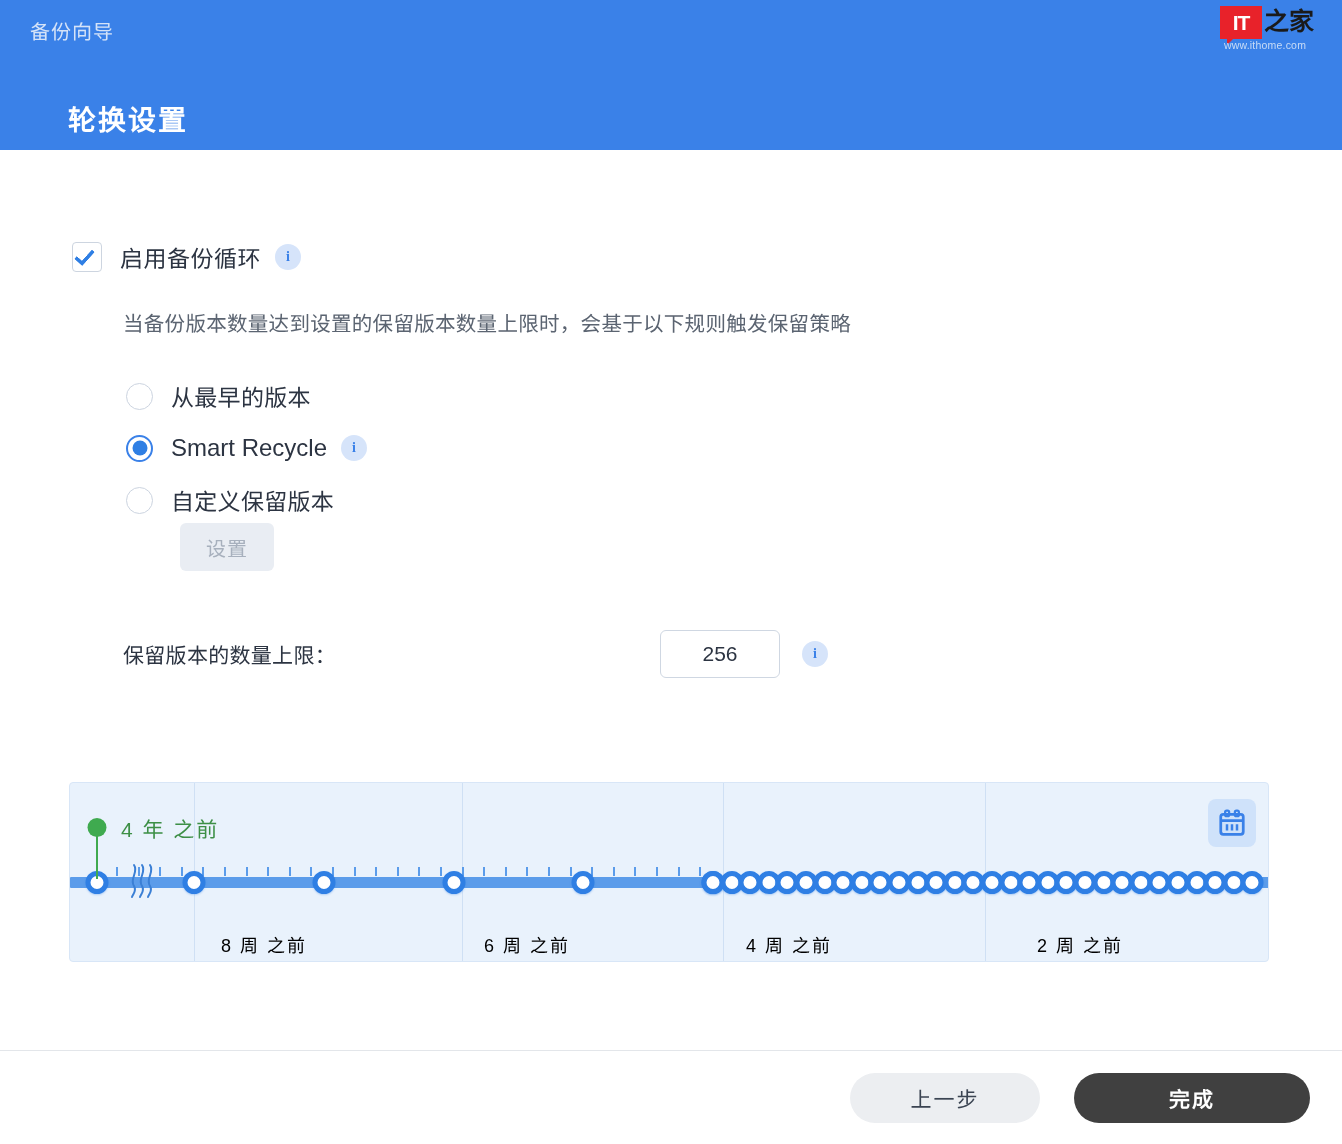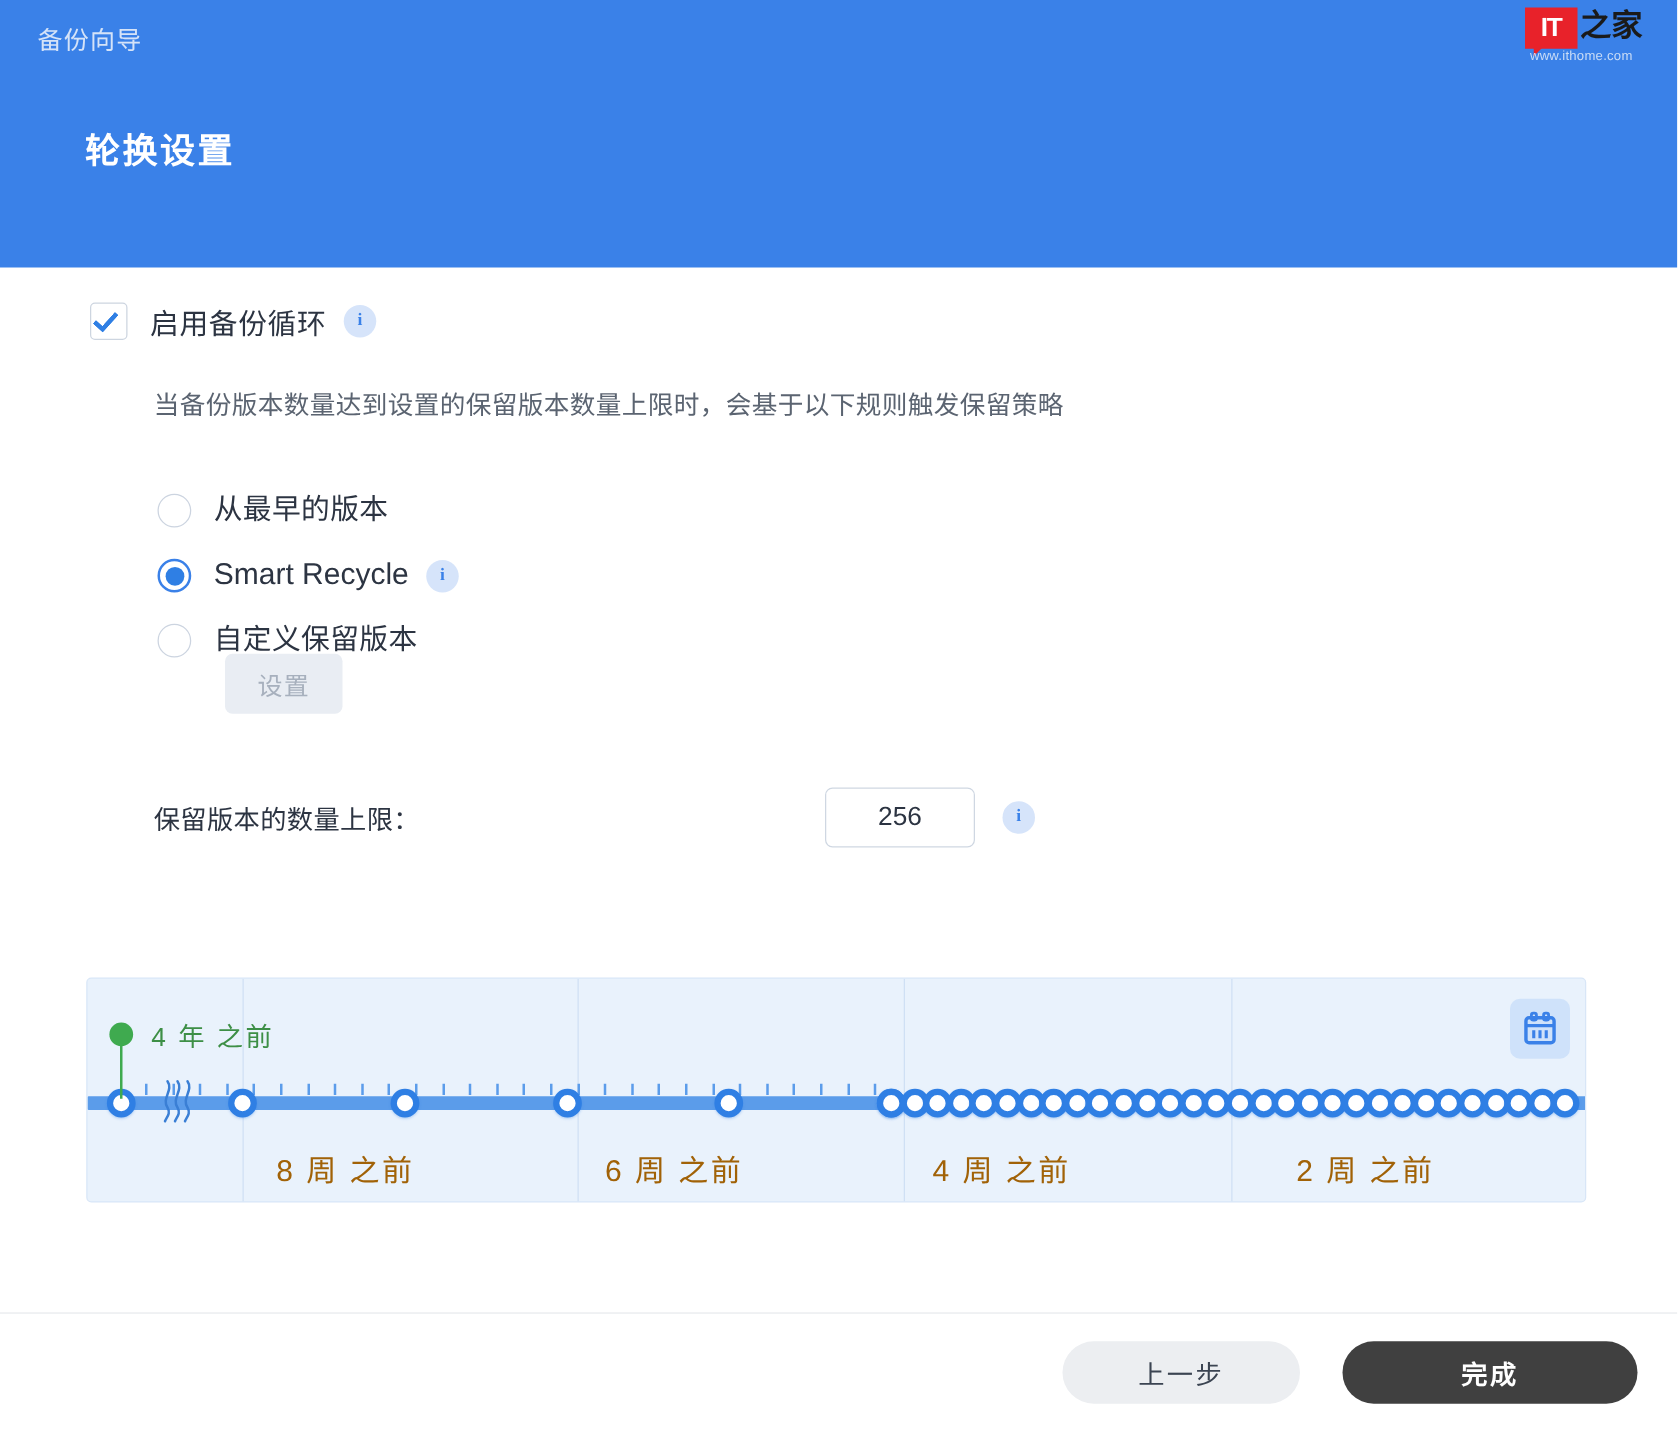--- a/index.html
+++ b/index.html
@@ -14,21 +14,21 @@
   .app {
     position: relative;
     width: 1342px; height: 1144px;
     overflow: hidden;
     background: #ffffff;
   }
 
   
   .header {
     position: absolute; left: 0; top: 0;
-    width: 1342px; height: 214px;
+    width: 1342px; height: 150px;
     background: #3a81e8;
   }
   .header-breadcrumb {
     position: absolute; left: 30px; top: 16px;
     font-size: 20px; color: #d5e3f8; letter-spacing: 1px;
   }
   .header-title {
     position: absolute; left: 68px; top: 98px;
     font-size: 28px; font-weight: bold; color: #ffffff;
     letter-spacing: 2px;
@@ -91,21 +91,21 @@
     font-size: 14px; font-weight: bold; font-family: "Liberation Serif", serif;
     flex: none; margin-left: 14px; line-height: 1;
   }
 
   .desc {
     position: absolute; left: 123px; top: 133px;
     font-size: 20.5px; color: #5b6471; letter-spacing: 0.3px;
   }
 
   .radio-group { position: absolute; left: 126px; top: 196px; }
-  .radio-row { display: flex; align-items: flex-end; height: 52px; }
+  .radio-row { display: flex; align-items: center; height: 52px; }
   .radio {
     width: 27px; height: 27px; border-radius: 50%;
     border: 1.8px solid #ccd4e0; background: #fff; flex: none; position: relative;
   }
   .radio.checked { border-color: #3a81e8; border-width: 2px; }
   .radio.checked::after {
     content: ""; position: absolute; left: 50%; top: 50%;
     width: 15px; height: 15px; border-radius: 50%; background: #2f7fe4;
     transform: translate(-50%, -50%);
   }
@@ -161,21 +161,21 @@
   }
   .tl-green-stem {
     position: absolute; width: 2px; height: 44px; background: #3faa4f;
     transform: translateX(-50%); top: 52px;
   }
   .tl-green-label {
     position: absolute; top: 30px; font-size: 21px; color: #3d8f46;
     letter-spacing: 2px; white-space: nowrap;
   }
   .tl-section-label {
-    position: absolute; top: 134px; font-size: 24px; color: #a16207;
+    position: absolute; top: 148px; font-size: 18px; color: #000000;
     letter-spacing: 2px; white-space: nowrap;
   }
   .tl-cal-btn {
     position: absolute; right: 12px; top: 16px;
     width: 48px; height: 48px; border-radius: 8px; background: #cfe2fa;
     display: flex; align-items: center; justify-content: center;
   }
 
   
   .footer-divider {

